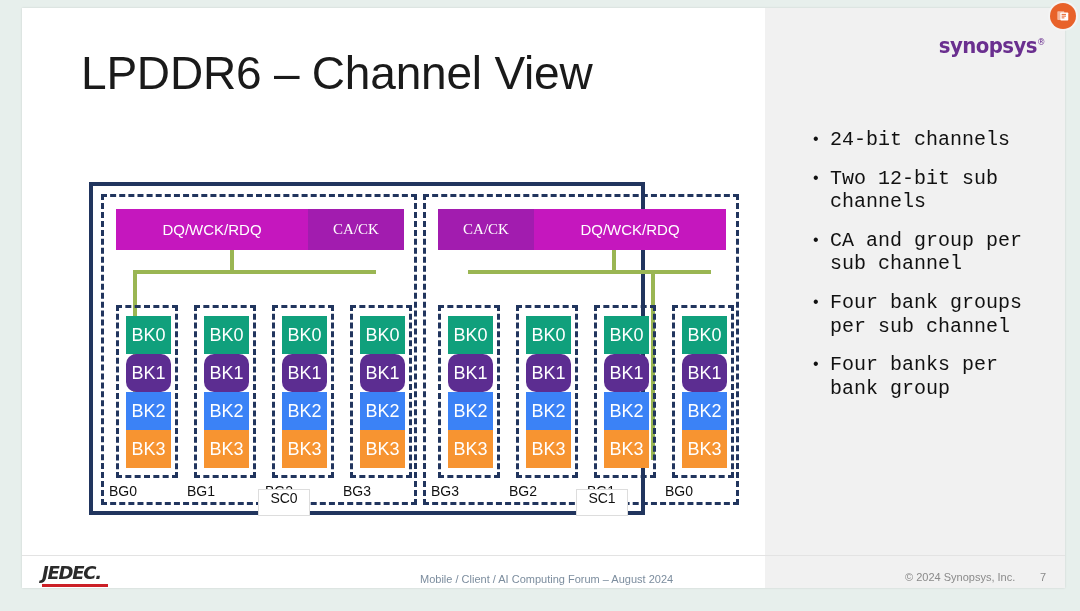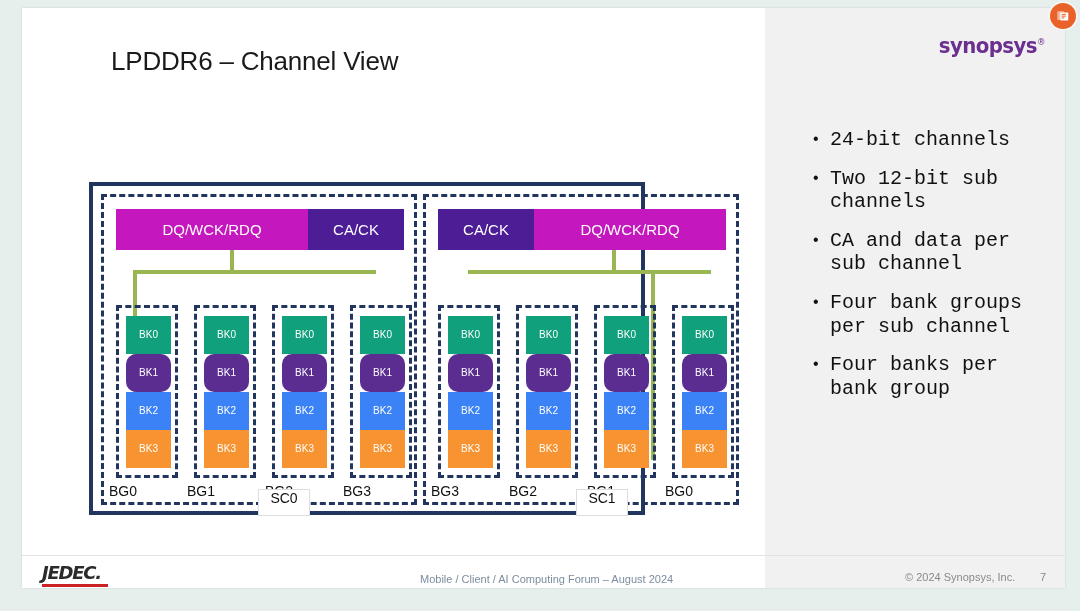--- a/index.html
+++ b/index.html
@@ -70,23 +70,23 @@
     background: #e8622a;
     box-shadow: 0 0 0 2px #f4f4f4;
     display: flex;
     align-items: center;
     justify-content: center;
   }
 
   
   #title {
     position: absolute;
-    left: 89px;
+    left: 59px;
     top: 38px;
-    font-size: 26px;
+    font-size: 46px;
     font-weight: 400;
     color: #1a1a1a;
     letter-spacing: -0.2px;
     white-space: nowrap;
   }
   #subtitle {
     position: absolute;
     left: 78px;
     top: 88px;
     font-size: 19px;
@@ -145,21 +145,21 @@
     height: 41px;
     display: flex;
     align-items: center;
     justify-content: center;
     color: #ffffff;
     font-size: 15px;
     font-weight: 400;
     white-space: nowrap;
   }
   .sig-dq { background: #c517be; }
-  .sig-ca { background: #4c1d95; }
+  .sig-ca { background: #a21caf; font-family: Liberation Serif, serif; }
 
   .sc-left  .sig-dq { left: 12px;  width: 192px; }
   .sc-left  .sig-ca { left: 204px; width: 96px; }
   .sc-right .sig-ca { left: 12px;  width: 96px; }
   .sc-right .sig-dq { left: 108px; width: 192px; }
 
   
   .wire {
     position: absolute;
     background: #9ab653;
@@ -181,21 +181,21 @@
     left: 7px;
     top: 8px;
     width: 45px;
   }
   .bank {
     height: 38px;
     display: flex;
     align-items: center;
     justify-content: center;
     color: #ffffff;
-    font-size: 10px;
+    font-size: 18px;
     line-height: 1;
   }
   .bk0 { background: #10a07c; }
   .bk1 { background: #5c2d91; border-radius: 10px; }
   .bk2 { background: #3b82f6; }
   .bk3 { background: #f79431; }
 
   .bg-label {
     position: absolute;
     top: 286px;
@@ -295,21 +295,21 @@
       <div class="bullet">
         <span class="dot">•</span>
         <span class="btxt">24-bit channels</span>
       </div>
       <div class="bullet">
         <span class="dot">•</span>
         <span class="btxt">Two 12-bit sub channels</span>
       </div>
       <div class="bullet">
         <span class="dot">•</span>
-        <span class="btxt">CA and data per sub channel</span>
+        <span class="btxt">CA and group per sub channel</span>
       </div>
       <div class="bullet">
         <span class="dot">•</span>
         <span class="btxt">Four bank groups per sub channel</span>
       </div>
       <div class="bullet">
         <span class="dot">•</span>
         <span class="btxt">Four banks per bank group</span>
       </div>
     </div>

